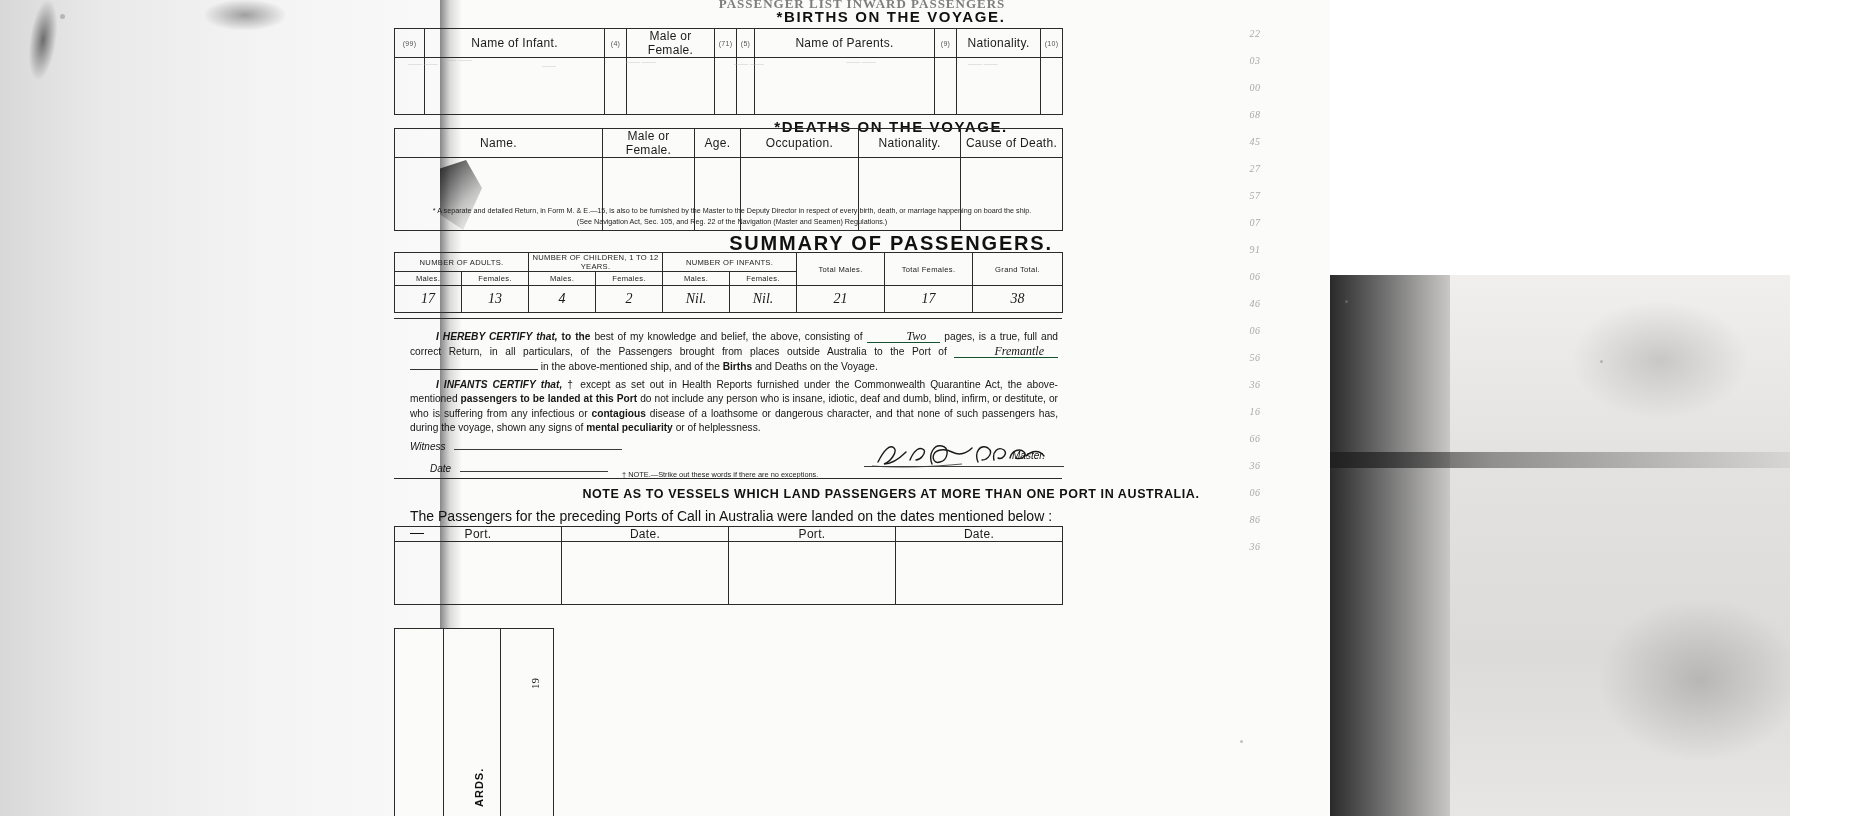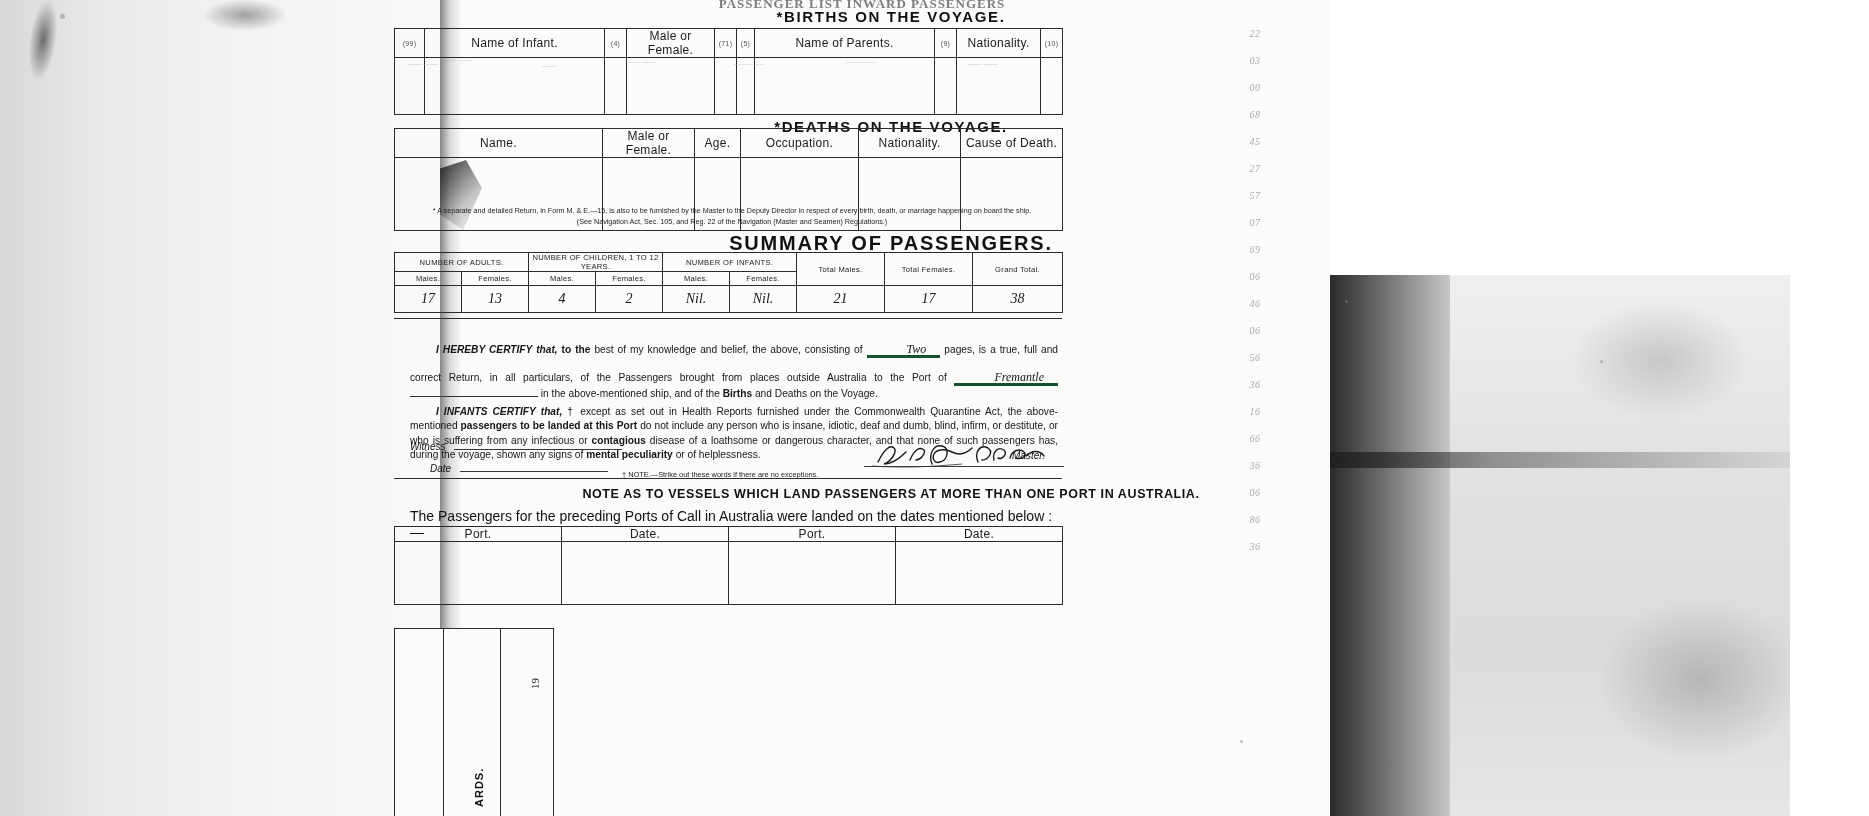--- a/index.html
+++ b/index.html
@@ -225,25 +225,24 @@
     text-align: justify;
     font-family: "Liberation Sans", sans-serif;
   }
   .cert p { margin: 0 0 3px 0; text-indent: 26px; }
   .cert .bold { font-weight: bold; }
   .cert .ital { font-style: italic; font-weight: bold; }
   .hw {
     font-family: "Liberation Serif", serif;
     font-style: italic;
     font-size: 12px;
-    border-bottom: 3px solid #14532d;
+    border-bottom: 1px solid #14532d;
     padding: 0 14px;
     display: inline-block;
     line-height: 12px;
-    margin-top: 13px;
   }
   .rule-inline {
     display: inline-block;
     border-bottom: 1px solid #333;
     height: 10px;
   }
 
   .witness-row {
     position: absolute;
     left: -42px; top: 438px;
@@ -385,21 +384,21 @@
 
 <div class="margin-numbers" id="margin-numbers">
     <div>22</div>
     <div>03</div>
     <div>00</div>
     <div>68</div>
     <div>45</div>
     <div>27</div>
     <div>57</div>
     <div>07</div>
-    <div>69</div>
+    <div>91</div>
     <div>06</div>
     <div>46</div>
     <div>06</div>
     <div>56</div>
     <div>36</div>
     <div>16</div>
     <div>66</div>
     <div>36</div>
     <div>06</div>
     <div>86</div>

